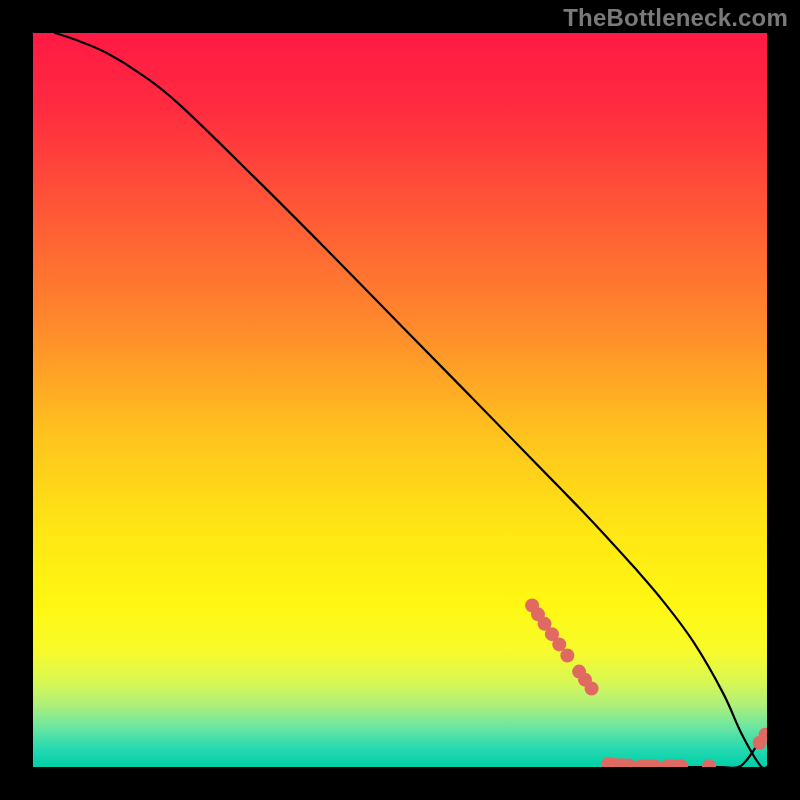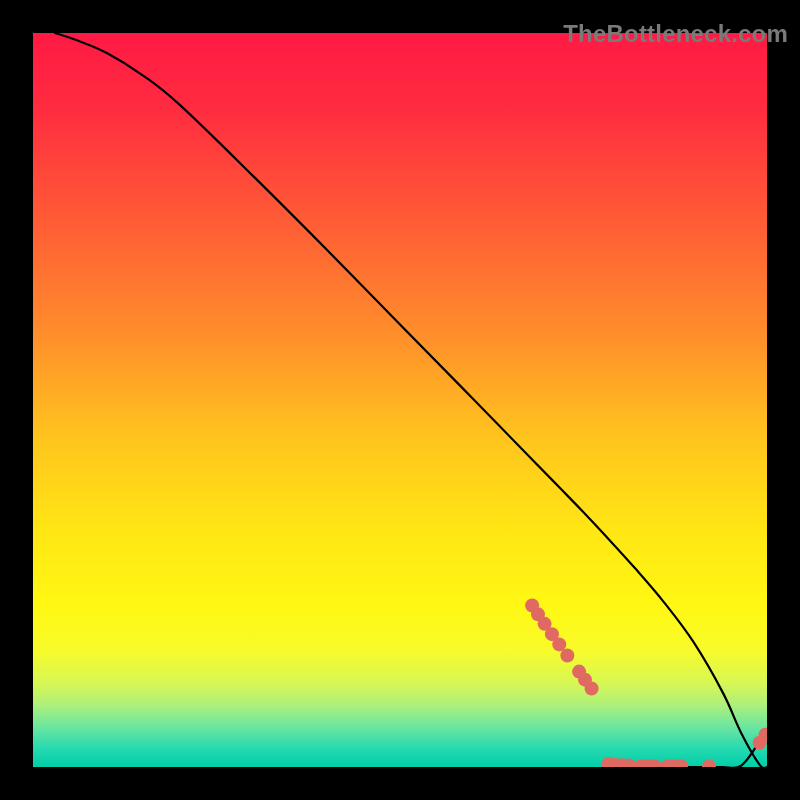--- a/index.html
+++ b/index.html
@@ -10,21 +10,21 @@
     background: #000;
     overflow: hidden;
   }
   .stage {
     position: relative;
     width: 800px;
     height: 800px;
   }
   .watermark {
     position: absolute;
-    top: 20px;
+    top: 4px;
     right: 12px;
     font-family: Arial, Helvetica, sans-serif;
     font-size: 24px;
     font-weight: 600;
     color: #7a7a7a;
     letter-spacing: 0.2px;
     user-select: none;
   }
   svg {
     position: absolute;

